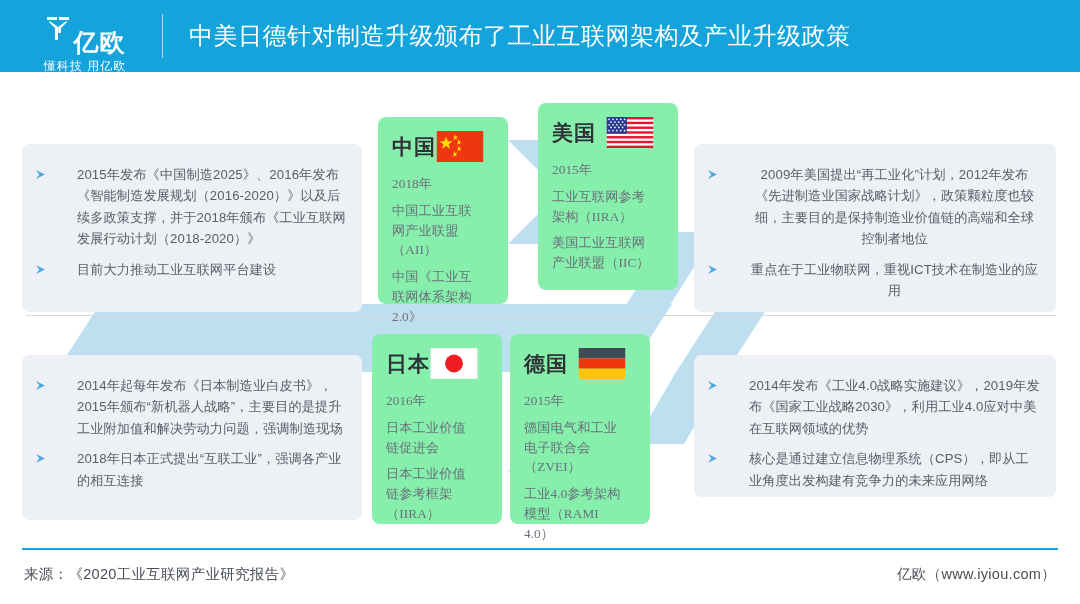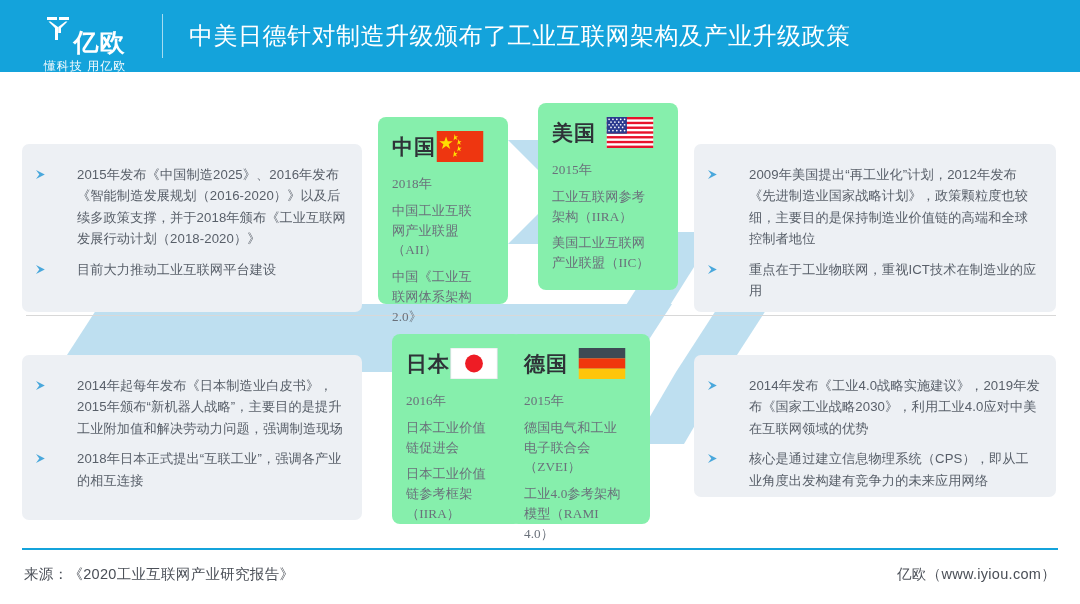--- a/index.html
+++ b/index.html
@@ -115,21 +115,21 @@
     margin-right: 1px;
   }
   .bullet-text {
     font-size: 13.2px;
     line-height: 1.62;
     color: #585F69;
     letter-spacing: .1px;
   }
 
   .card-left-top   { left: 22px;  top: 72px;  width: 340px; height: 168px; }
-  .card-right-top  { left: 694px; top: 72px;  width: 362px; height: 168px; }
+  .card-right-top  { left: 694px; top: 72px;  width: 362px; height: 168px; text-align: center; }
   .card-left-bot   { left: 22px;  top: 283px; width: 340px; height: 165px; }
   .card-right-bot  { left: 694px; top: 283px; width: 362px; height: 142px; }
 
   
   .country-card {
     position: absolute;
     background: #86efac;
     border-radius: 8px;
     padding: 14px 24px 14px 14px;
     z-index: 3;
@@ -157,21 +157,21 @@
     font-size: 13.2px;
     line-height: 1.5;
     color: #6A717B;
     margin-bottom: 7px;
     letter-spacing: .1px;
   }
   .cc-line:last-child { margin-bottom: 0; }
 
   .cc-china   { left: 378px; top: 45px;  width: 130px; height: 187px; }
   .cc-usa     { left: 538px; top: 31px;  width: 140px; height: 187px; }
-  .cc-japan   { left: 392px; top: 262px; width: 130px; height: 190px; }
+  .cc-japan   { left: 372px; top: 262px; width: 130px; height: 190px; }
   .cc-germany { left: 510px; top: 262px; width: 140px; height: 190px; }
 
   
   .footer-rule {
     position: absolute;
     left: 22px;
     top: 548px;
     width: 1036px;
     height: 1.6px;
     background: #14A3DB;

